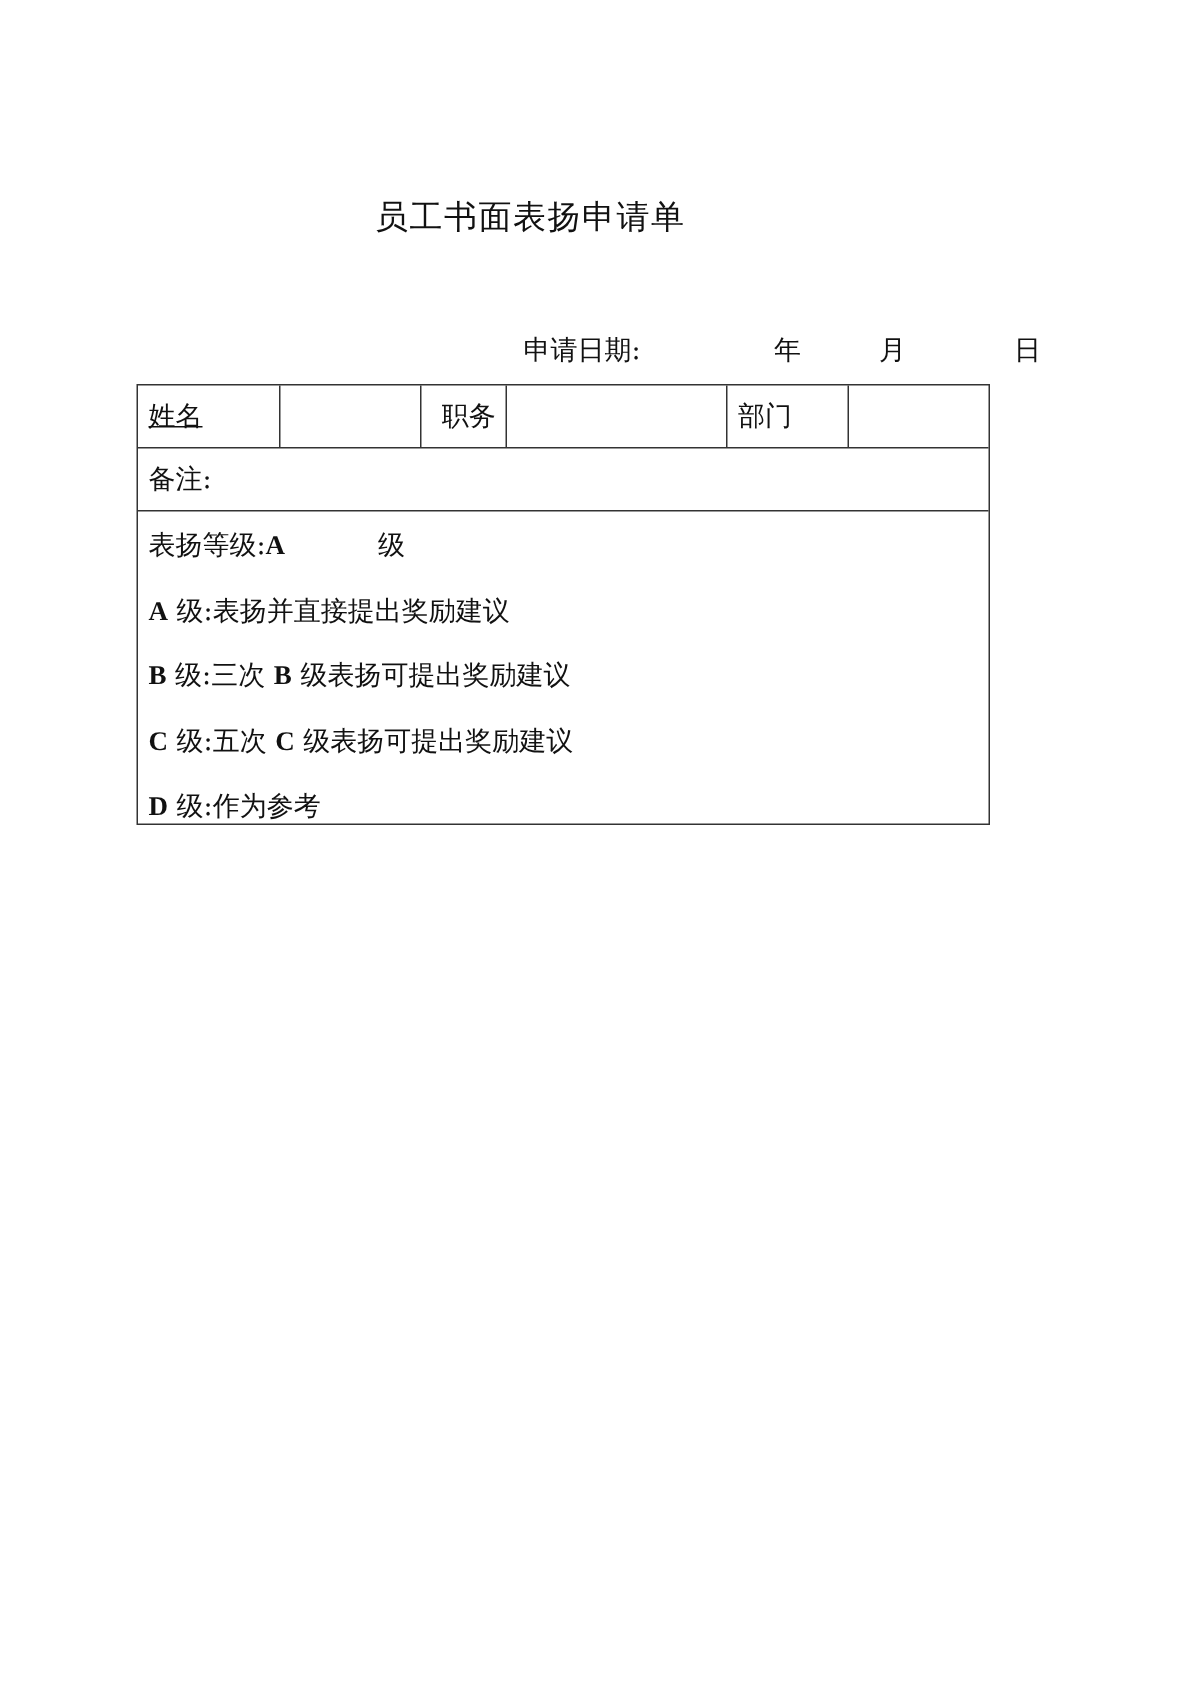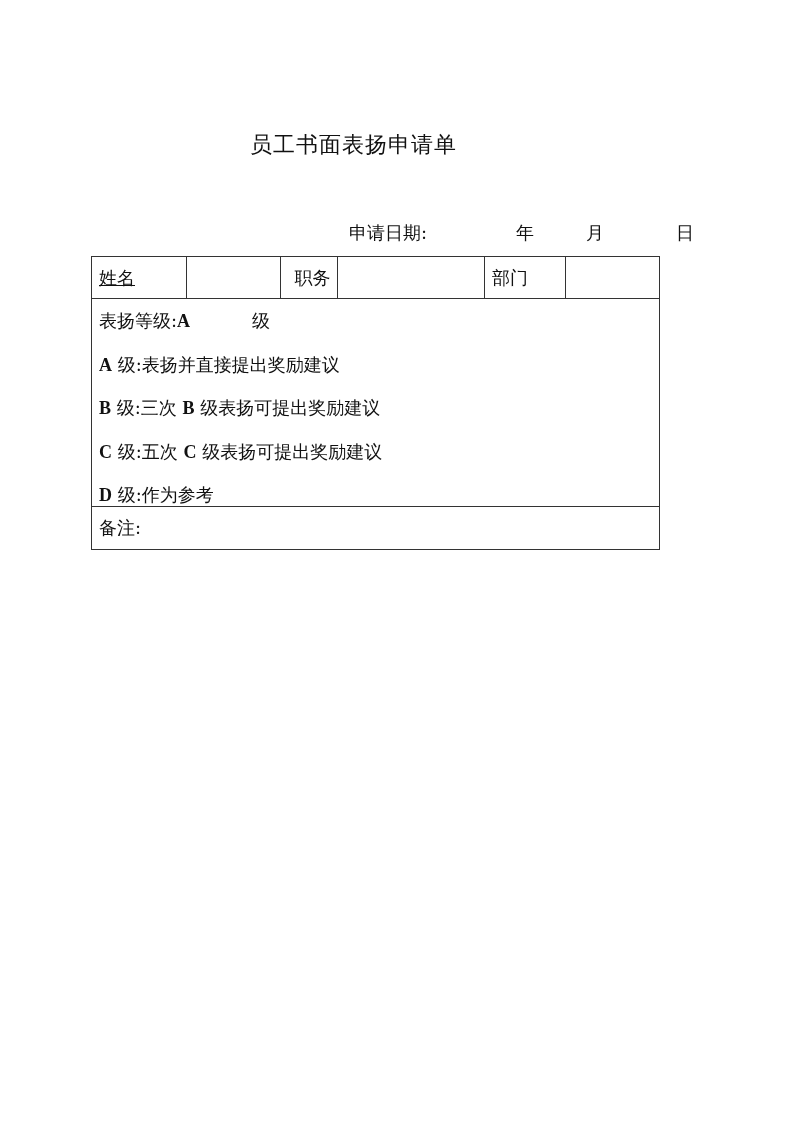--- a/index.html
+++ b/index.html
@@ -35,34 +35,34 @@
   <div class="row row1">
     <div class="cell" style="width:95px;text-decoration:underline;">姓名</div>
     <div class="cell" style="width:94px;"></div>
     <div class="cell" style="width:57px;text-align:center;">职务</div>
     <div class="cell" style="width:147px;"></div>
     <div class="cell" style="width:81px;">部门</div>
     <div class="cell" style="width:93px;"></div>
   </div>
 
 
+  <div class="row notes">
+    <span>备注:</span>
+  </div>
+
   <div class="row levels">
     <div class="line">
       <span>表扬等级:</span><b>A</b><span style="display:inline-block;width:62px;"></span><span>级</span>
     </div>
     <div class="line">
       <b>A</b><span> 级:表扬并直接提出奖励建议</span>
     </div>
     <div class="line">
       <b>B</b><span> 级:三次 </span><b>B</b><span> 级表扬可提出奖励建议</span>
     </div>
     <div class="line">
       <b>C</b><span> 级:五次 </span><b>C</b><span> 级表扬可提出奖励建议</span>
     </div>
     <div class="line">
       <b>D</b><span> 级:作为参考</span>
     </div>
   </div>
-
-  <div class="row notes">
-    <span>备注:</span>
-  </div>
 </div>
 
 </body></html>

